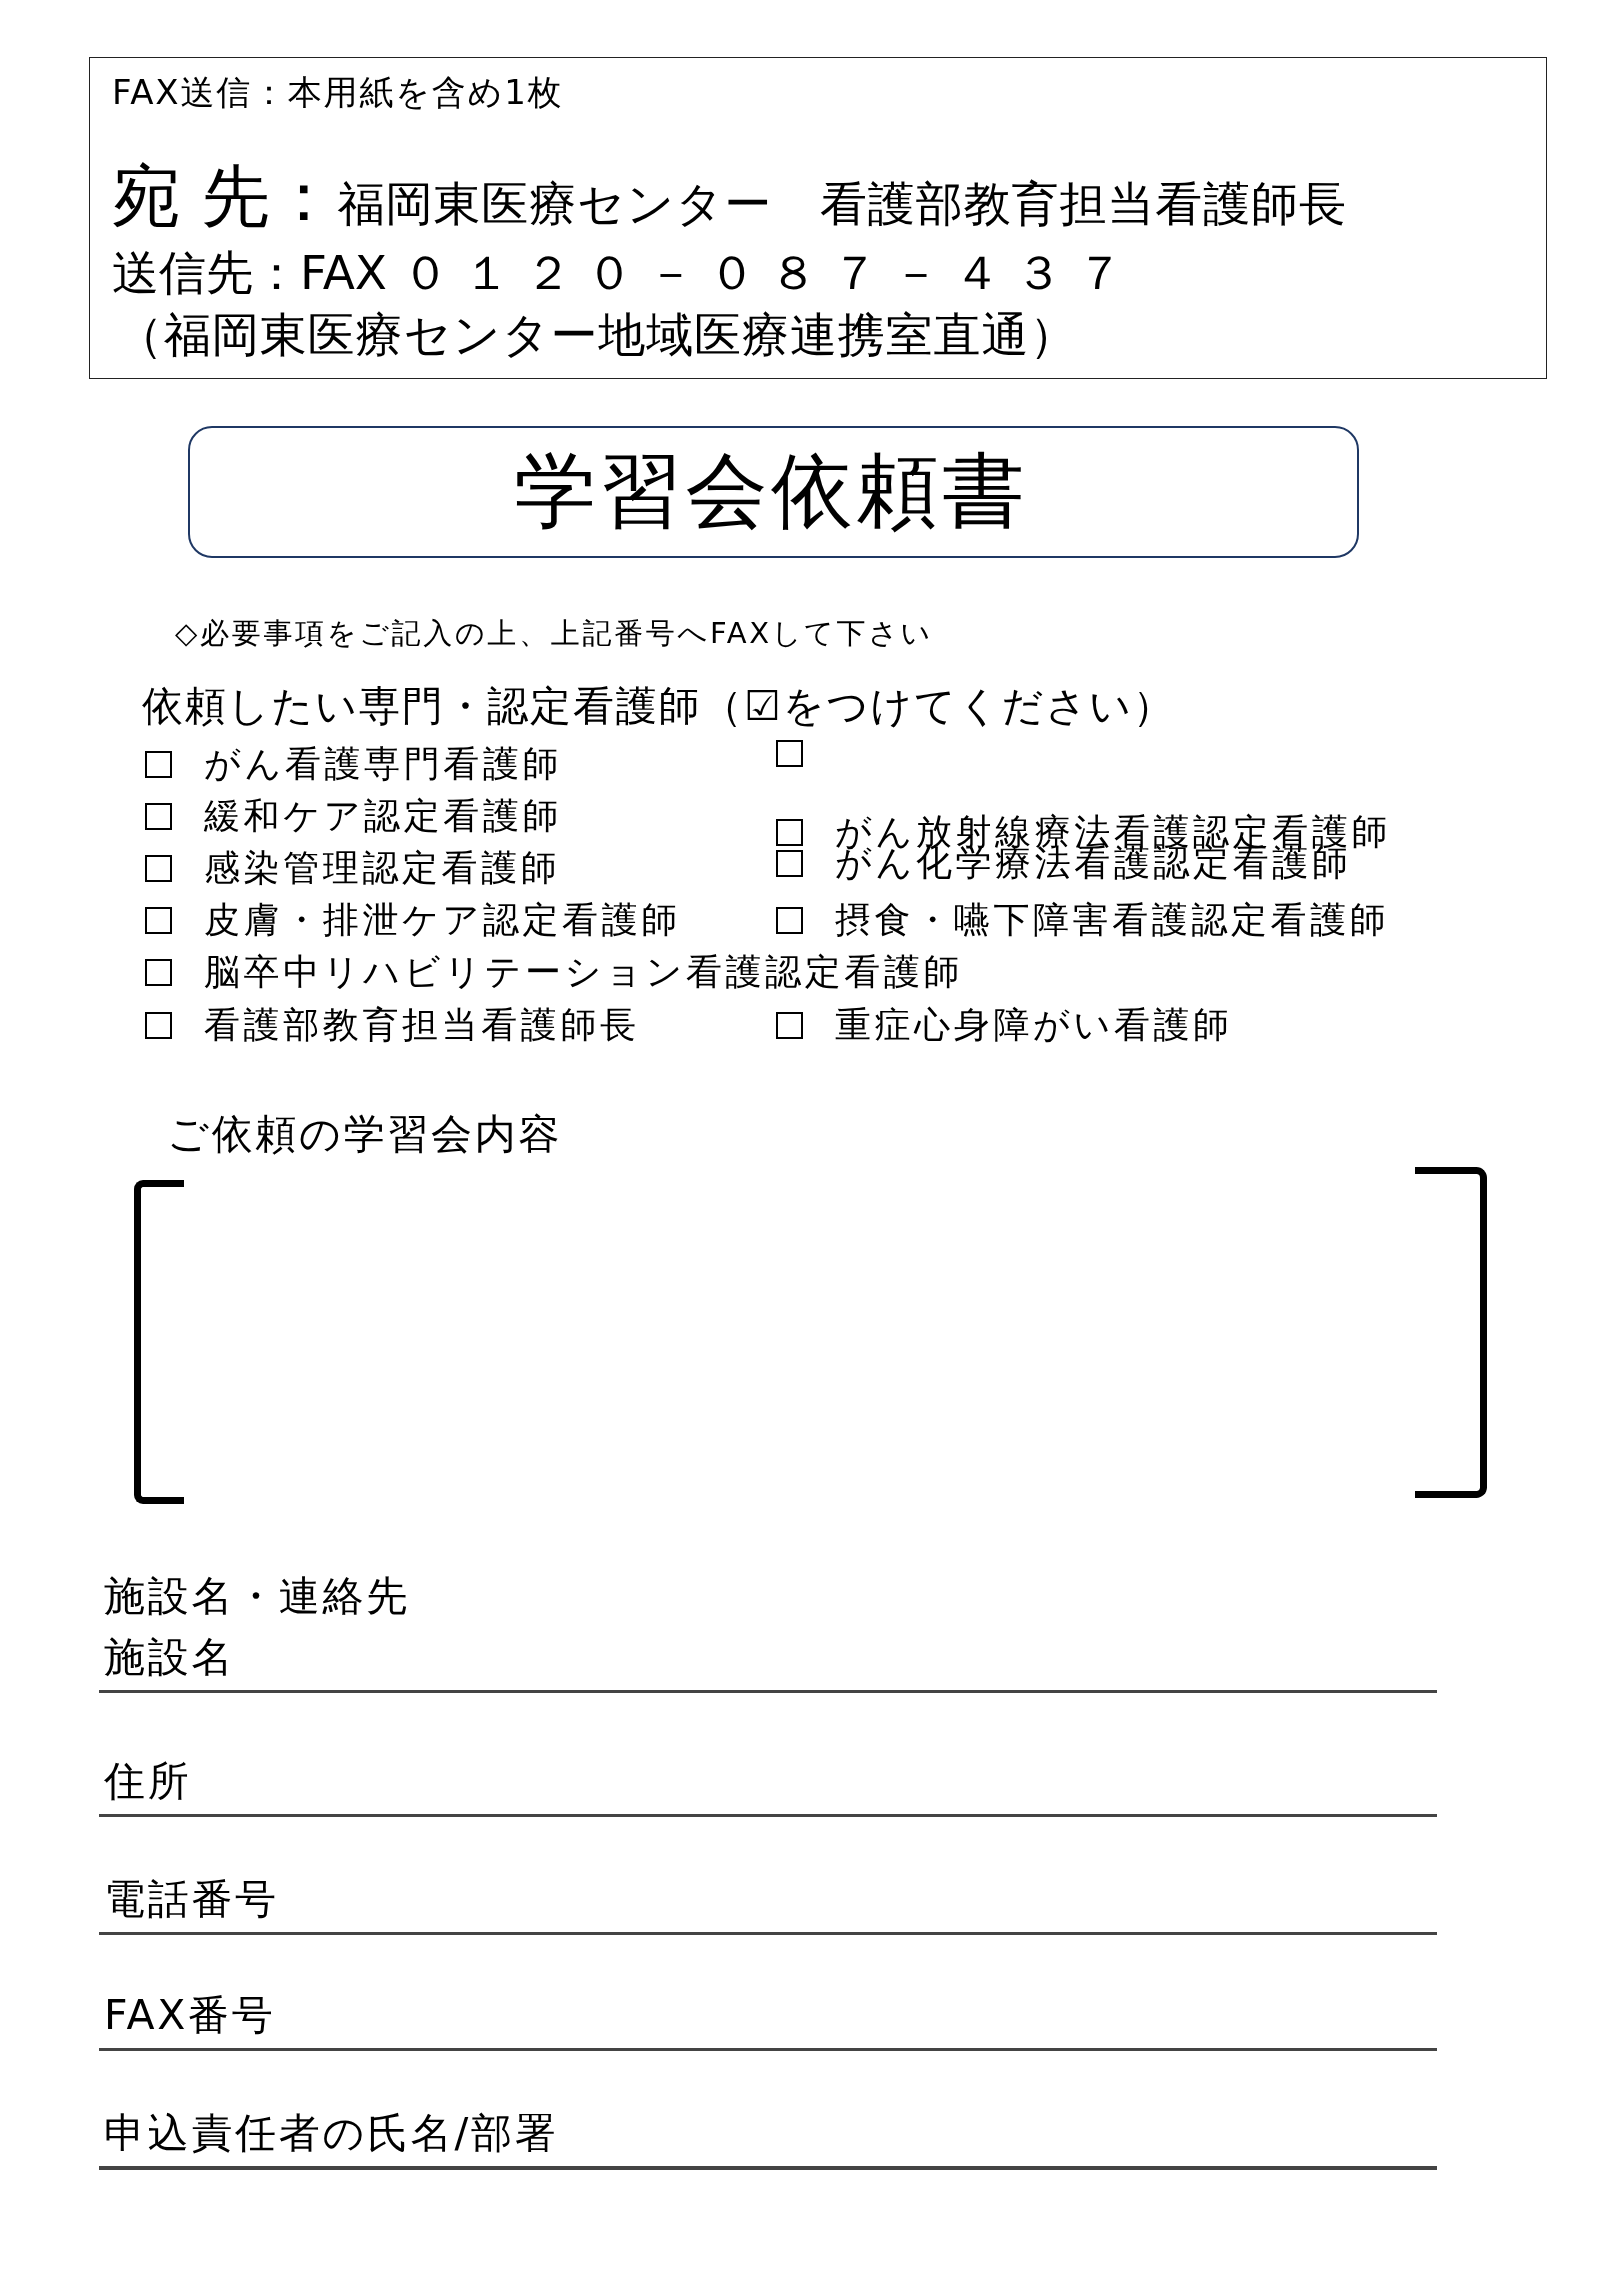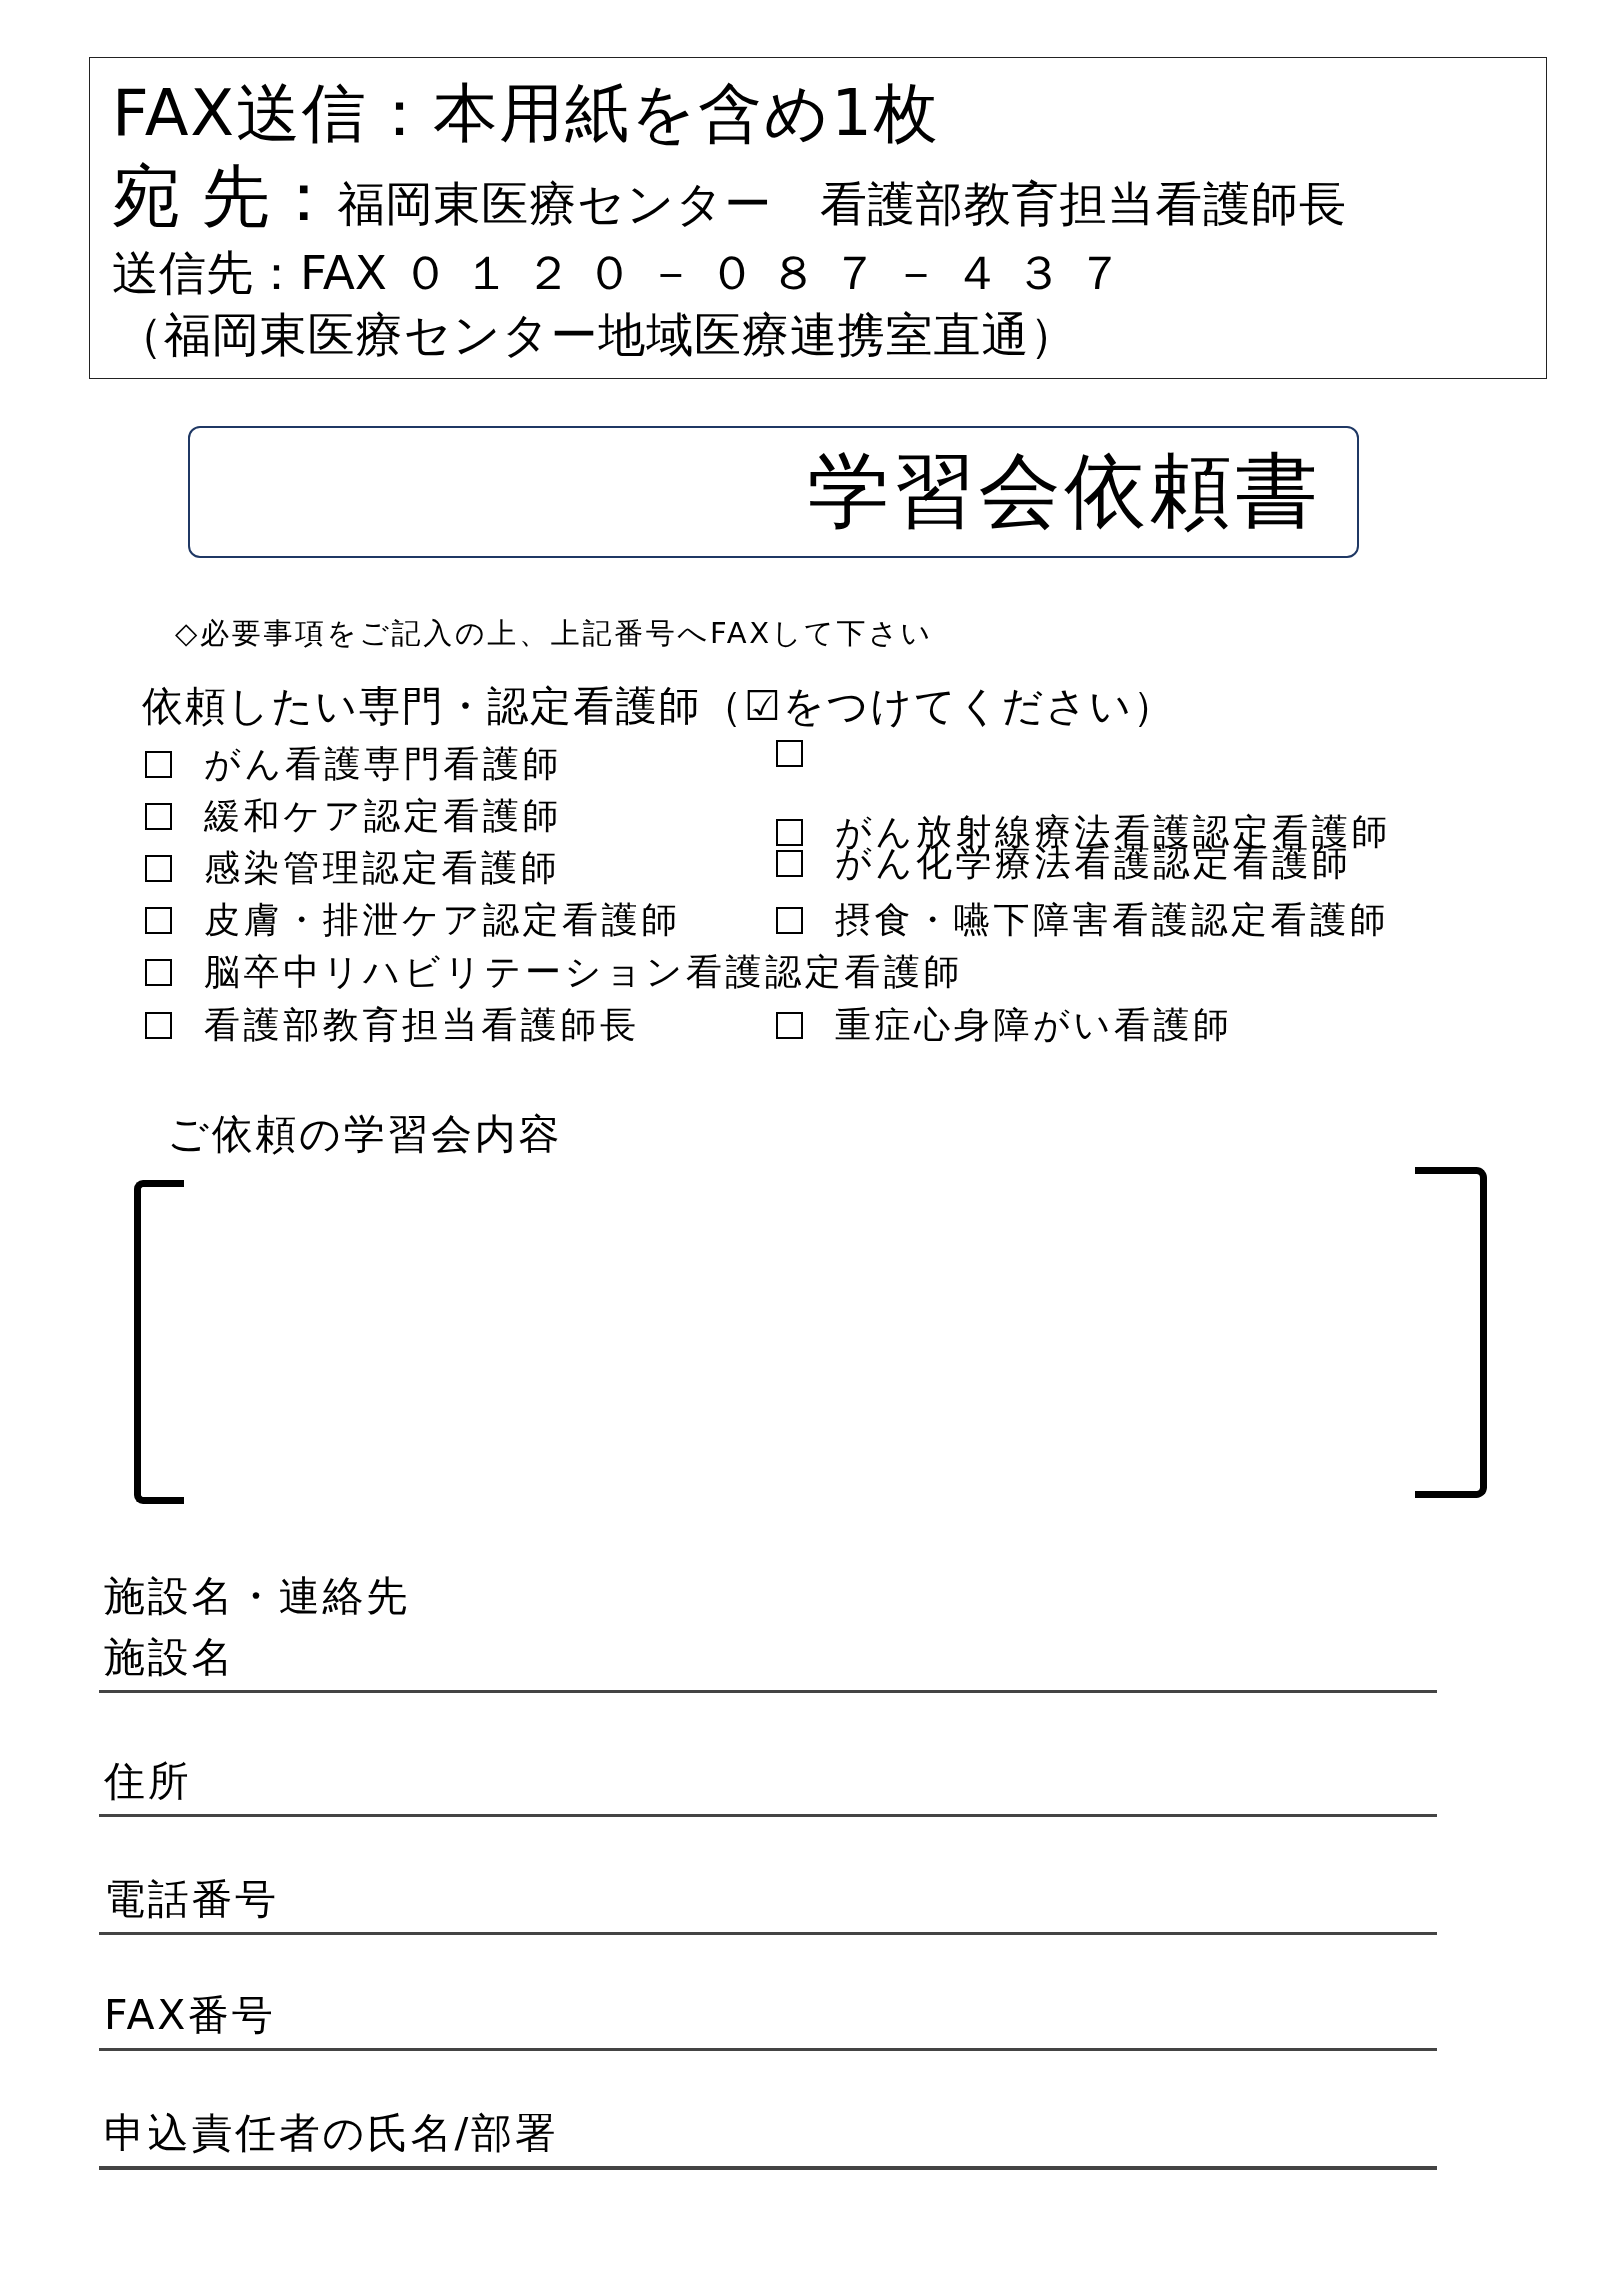--- a/index.html
+++ b/index.html
@@ -8,34 +8,34 @@
     font-family: "DejaVu Sans", "Liberation Sans", sans-serif;
     color: #000;
   }
   .abs { position: absolute; white-space: nowrap; }
 
   
   .fax-box {
     position: absolute; left: 89px; top: 57px; width: 1458px; height: 322px;
     border: 1.8px solid #222; box-sizing: border-box;
   }
-  .fax-line1 { left: 112px; top: 70px; font-size: 64px; letter-spacing: 1.8px; }
+  .fax-line1 { left: 112px; top: 70px; font-size: 34px; letter-spacing: 1.8px; }
   .fax-line2 { left: 112px; top: 152px; }
   .fax-line2 .big { font-size: 68px; margin-top: 12px; }
   .fax-line2 .big-sep { font-size: 68px; }
   .fax-line2 .small { font-size: 47px; letter-spacing: 0.9px; }
   .fax-line3 { left: 112px; top: 242px; font-size: 47px; }
   .fax-line3 .num { letter-spacing: 14.3px; }
   .fax-line4 { left: 116px; top: 304px; font-size: 47px; letter-spacing: 0.9px; }
 
   
   .title-box {
     position: absolute; left: 188px; top: 426px; width: 1171px; height: 132px;
-    border: 2.7px solid #1f3864; border-radius: 12px; box-sizing: border-box;
-    display: flex; align-items: center; justify-content: flex-end; padding-left: 31px;
+    border: 2.7px solid #1f3864; border-radius: 24px; box-sizing: border-box;
+    display: flex; align-items: center; justify-content: center; padding-left: 31px;
   }
   .title-text { font-size: 82px; letter-spacing: 3.6px; margin-right: 36px; }
 
   
   .instr1 { left: 175px; top: 614px; font-size: 29px; letter-spacing: 2.7px; }
   .instr2 { left: 142px; top: 679px; font-size: 41px; letter-spacing: 1.8px; }
 
   
   .check-item { position: absolute; display: flex; align-items: center; white-space: nowrap; }
   .check-box {

